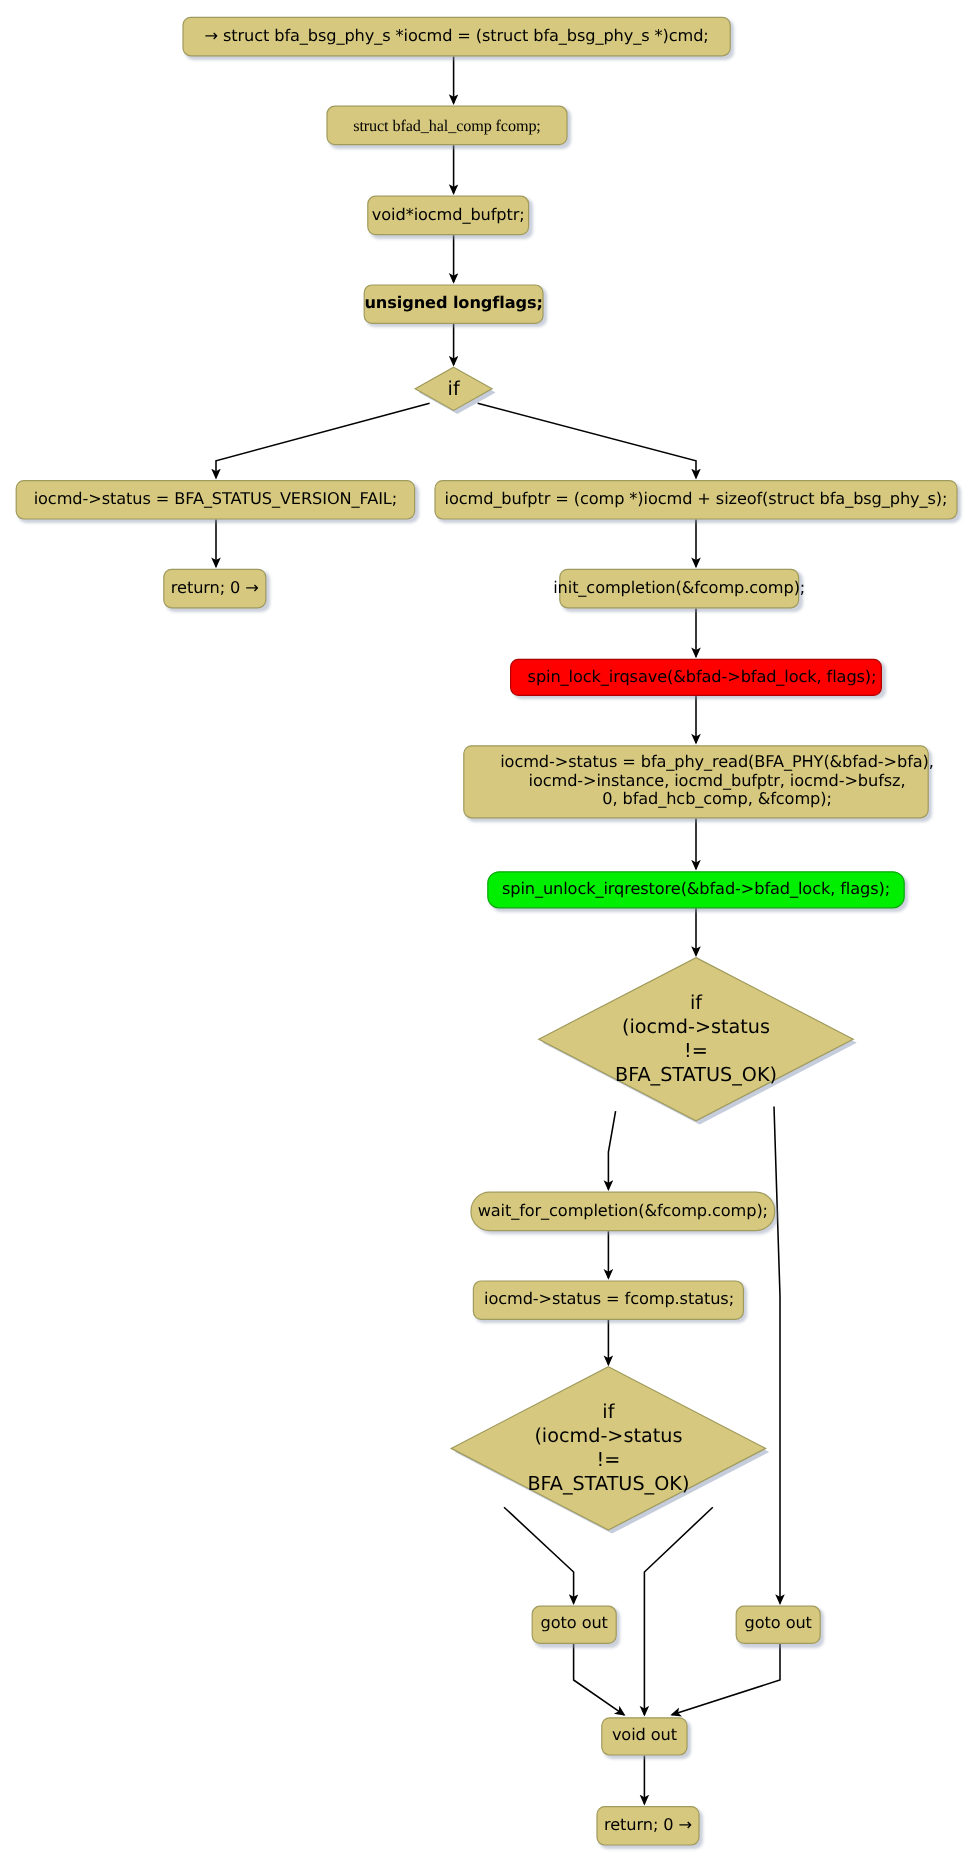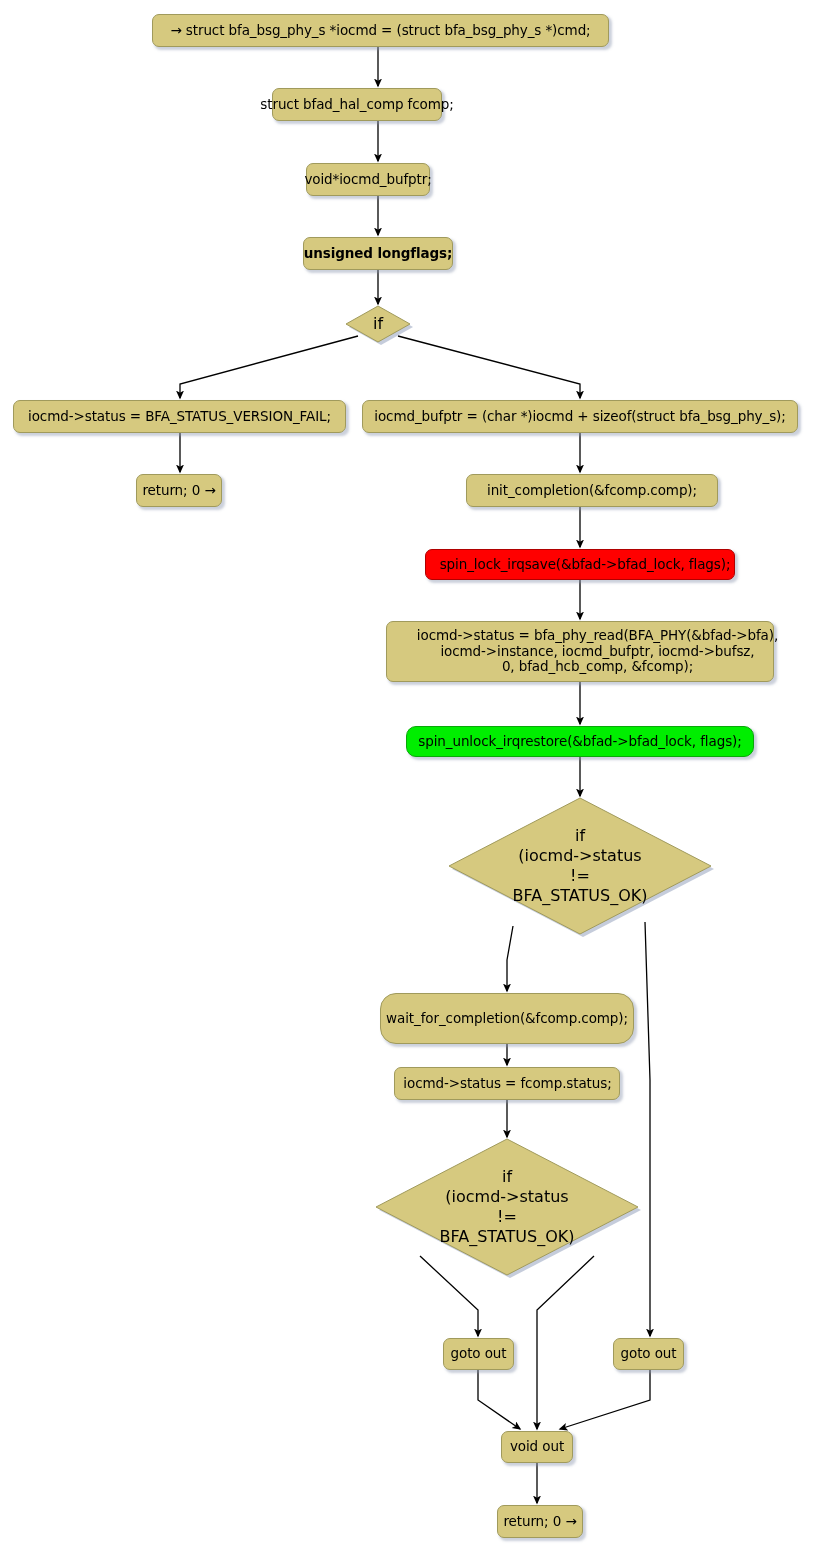--- a/index.html
+++ b/index.html
@@ -111,50 +111,50 @@
         <path d="M 420,1256 L 478,1310 L 478,1336" marker-end="url(#arrow)"></path>
         <path d="M 594,1256 L 537,1310 L 537,1429" marker-end="url(#arrow)"></path>
         <path d="M 478,1370 L 478,1400 L 520,1429" marker-end="url(#arrow)"></path>
         <path d="M 650,1370 L 650,1400 L 560,1429" marker-end="url(#arrow)"></path>
         <path d="M 537,1463 L 537,1503" marker-end="url(#arrow)"></path>
       </g>
   </svg>
 
   <div id="node-layer">
       <div class="node rect" style="left: 152px; top: 14px; width: 457px; height: 33px;">→ struct bfa_bsg_phy_s *iocmd = (struct bfa_bsg_phy_s *)cmd;</div>
-      <div class="node rect" style="left: 272px; top: 88px; width: 170px; height: 33px;">struct bfad_hal_comp fcomp;</div>
-      <div class="node rect" style="left: 306px; top: 163px; width: 124px; height: 33px;">void*iocmd_bufptr;</div>
+      <div class="node rect" style="left: 272px; top: 88px; width: 201px; height: 33px; font-family: Liberation Serif, serif;">struct bfad_hal_comp fcomp;</div>
+      <div class="node rect" style="left: 306px; top: 163px; width: 135px; height: 33px;">void*iocmd_bufptr;</div>
       <div class="node rect" style="left: 303px; top: 237px; width: 150px; height: 33px; font-weight: bold;">unsigned longflags;</div>
       <div class="diamond-wrap" style="left: 346px; top: 306px; width: 64px; height: 36px;">
         <svg width="70" height="42">
           <path d="M 35,3 L 67,21 L 35,39 L 3,21 Z" fill="rgba(150,162,190,0.55)" stroke="none"></path>
           <path d="M 32,0 L 64,18 L 32,36 L 0,18 Z" fill="#d6c97f" stroke="#a09a5c" stroke-width="1"></path>
         </svg>
         <div class="diamond-label">if</div>
       </div>
       <div class="node rect" style="left: 13px; top: 400px; width: 333px; height: 33px;">iocmd-&gt;status = BFA_STATUS_VERSION_FAIL;</div>
       <div class="node rect" style="left: 136px; top: 474px; width: 86px; height: 33px;">return; 0 →</div>
-      <div class="node rect" style="left: 362px; top: 400px; width: 436px; height: 33px;">iocmd_bufptr = (char *)iocmd + sizeof(struct bfa_bsg_phy_s);</div>
-      <div class="node rect" style="left: 466px; top: 474px; width: 252px; height: 33px;">init_completion(&amp;fcomp.comp);</div>
+      <div class="node rect" style="left: 362px; top: 400px; width: 436px; height: 33px;">iocmd_bufptr = (comp *)iocmd + sizeof(struct bfa_bsg_phy_s);</div>
+      <div class="node rect" style="left: 466px; top: 474px; width: 200px; height: 33px;">init_completion(&amp;fcomp.comp);</div>
       <div class="node rect red" style="left: 425px; top: 549px; width: 310px; height: 31px; padding-left: 19px;">spin_lock_irqsave(&amp;bfad-&gt;bfad_lock, flags);</div>
       <div class="node rect" style="left: 386px; top: 621px; width: 388px; height: 61px; padding-left: 44px;">iocmd-&gt;status = bfa_phy_read(BFA_PHY(&amp;bfad-&gt;bfa),
 iocmd-&gt;instance, iocmd_bufptr, iocmd-&gt;bufsz,
 0, bfad_hcb_comp, &amp;fcomp);</div>
       <div class="node rect green" style="left: 406px; top: 726px; width: 348px; height: 31px;">spin_unlock_irqrestore(&amp;bfad-&gt;bfad_lock, flags);</div>
       <div class="diamond-wrap" style="left: 449px; top: 798px; width: 262px; height: 136px;">
         <svg width="268" height="142">
           <path d="M 134,3 L 265,71 L 134,139 L 3,71 Z" fill="rgba(150,162,190,0.55)" stroke="none"></path>
           <path d="M 131,0 L 262,68 L 131,136 L 0,68 Z" fill="#d6c97f" stroke="#a09a5c" stroke-width="1"></path>
         </svg>
         <div class="diamond-label">if
 (iocmd-&gt;status
 !=
 BFA_STATUS_OK)</div>
       </div>
-      <div class="node rect" style="left: 380px; top: 993px; width: 254px; height: 51px; border-radius: 16px;">wait_for_completion(&amp;fcomp.comp);</div>
+      <div class="node rect" style="left: 392px; top: 993px; width: 254px; height: 33px; border-radius: 16px;">wait_for_completion(&amp;fcomp.comp);</div>
       <div class="node rect" style="left: 394px; top: 1067px; width: 226px; height: 33px; padding-left: 10px;">iocmd-&gt;status = fcomp.status;</div>
       <div class="diamond-wrap" style="left: 376px; top: 1139px; width: 262px; height: 136px;">
         <svg width="268" height="142">
           <path d="M 134,3 L 265,71 L 134,139 L 3,71 Z" fill="rgba(150,162,190,0.55)" stroke="none"></path>
           <path d="M 131,0 L 262,68 L 131,136 L 0,68 Z" fill="#d6c97f" stroke="#a09a5c" stroke-width="1"></path>
         </svg>
         <div class="diamond-label">if
 (iocmd-&gt;status
 !=
 BFA_STATUS_OK)</div>

